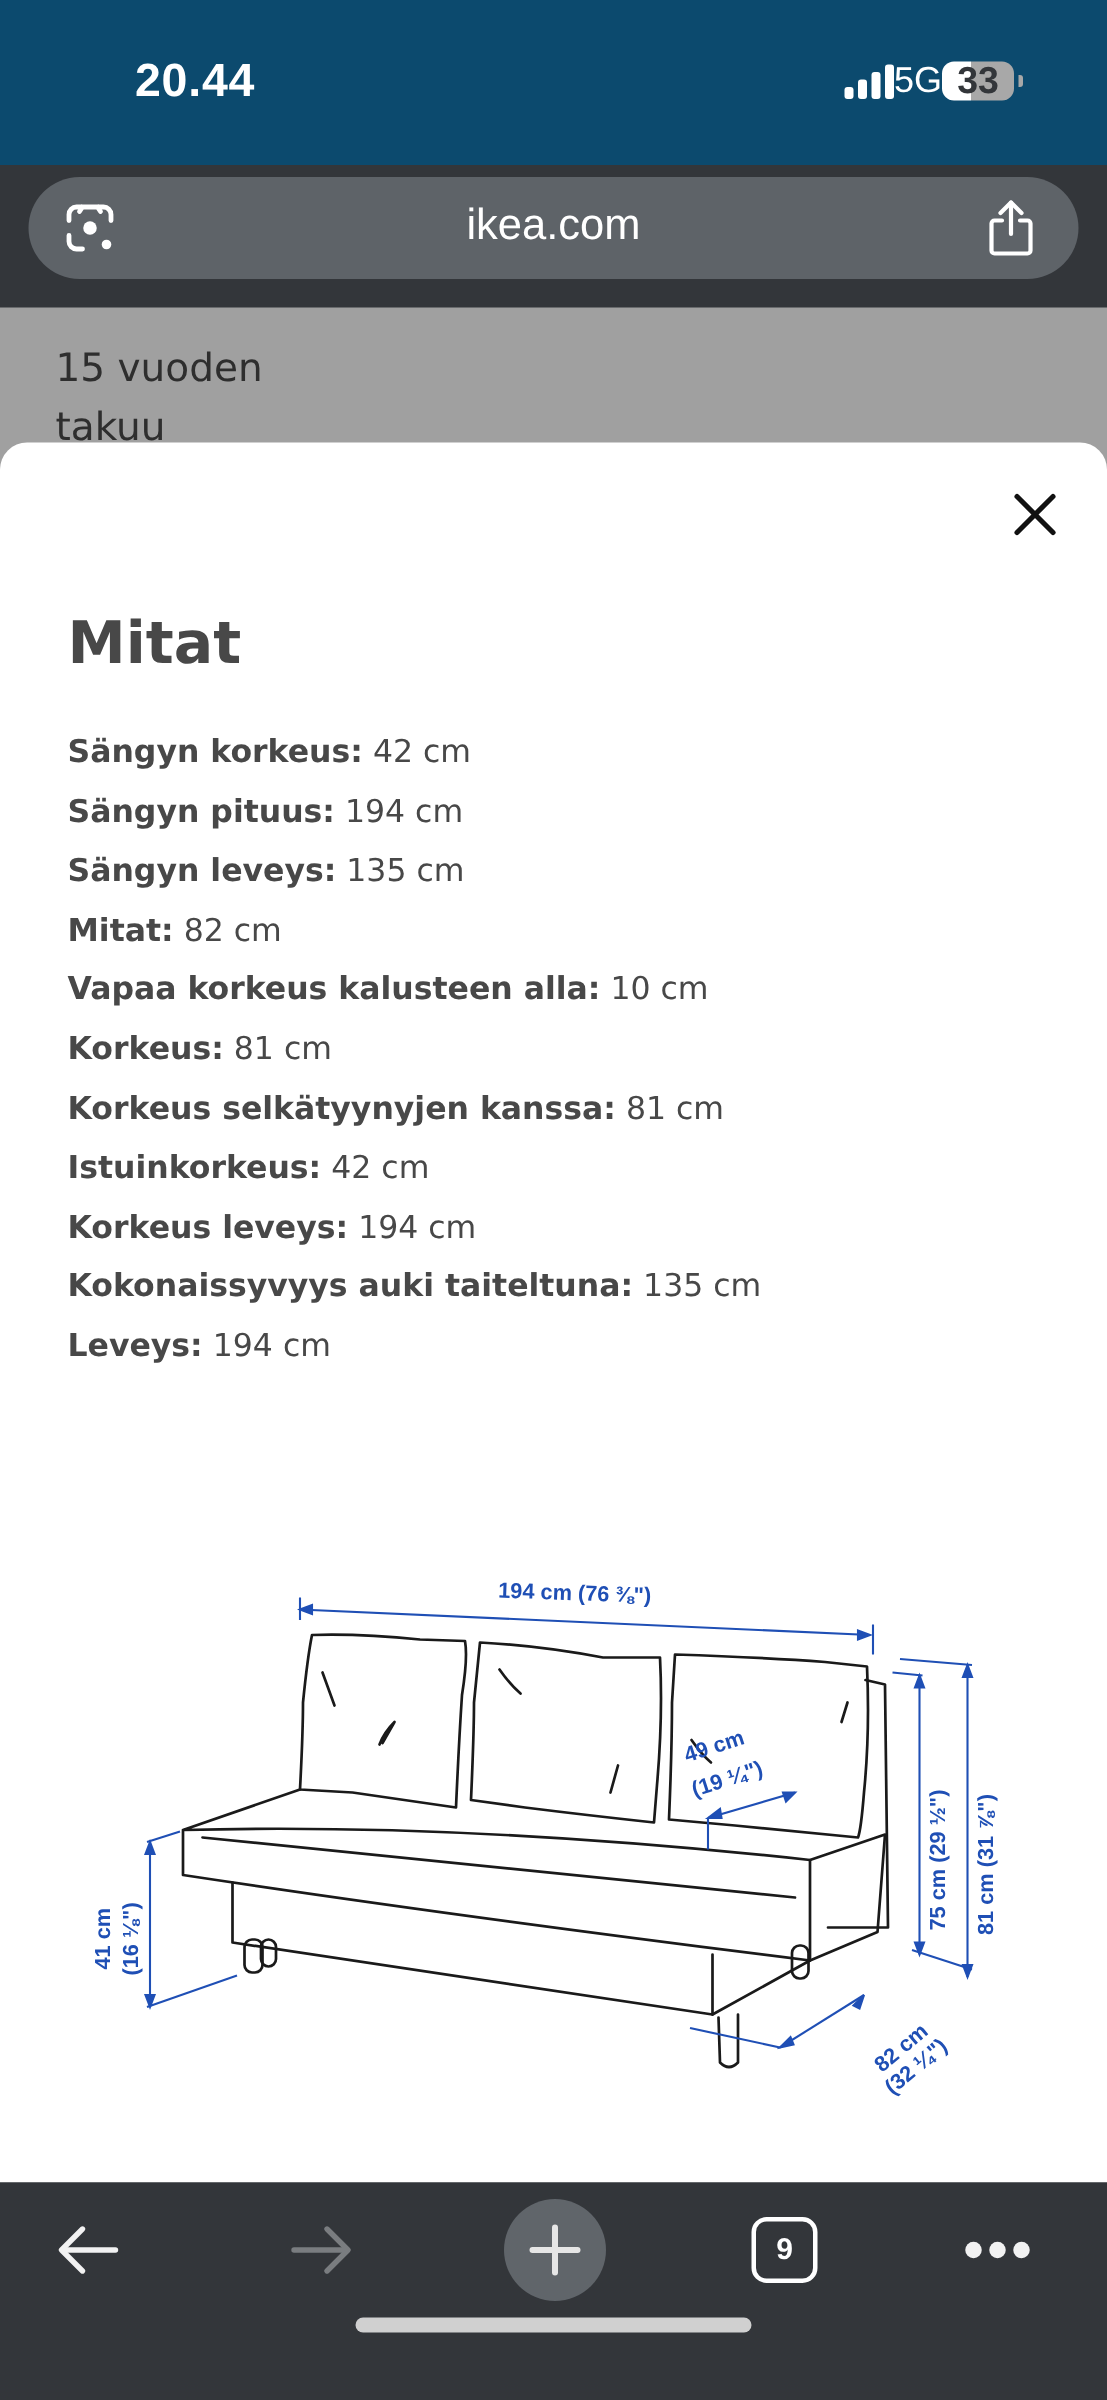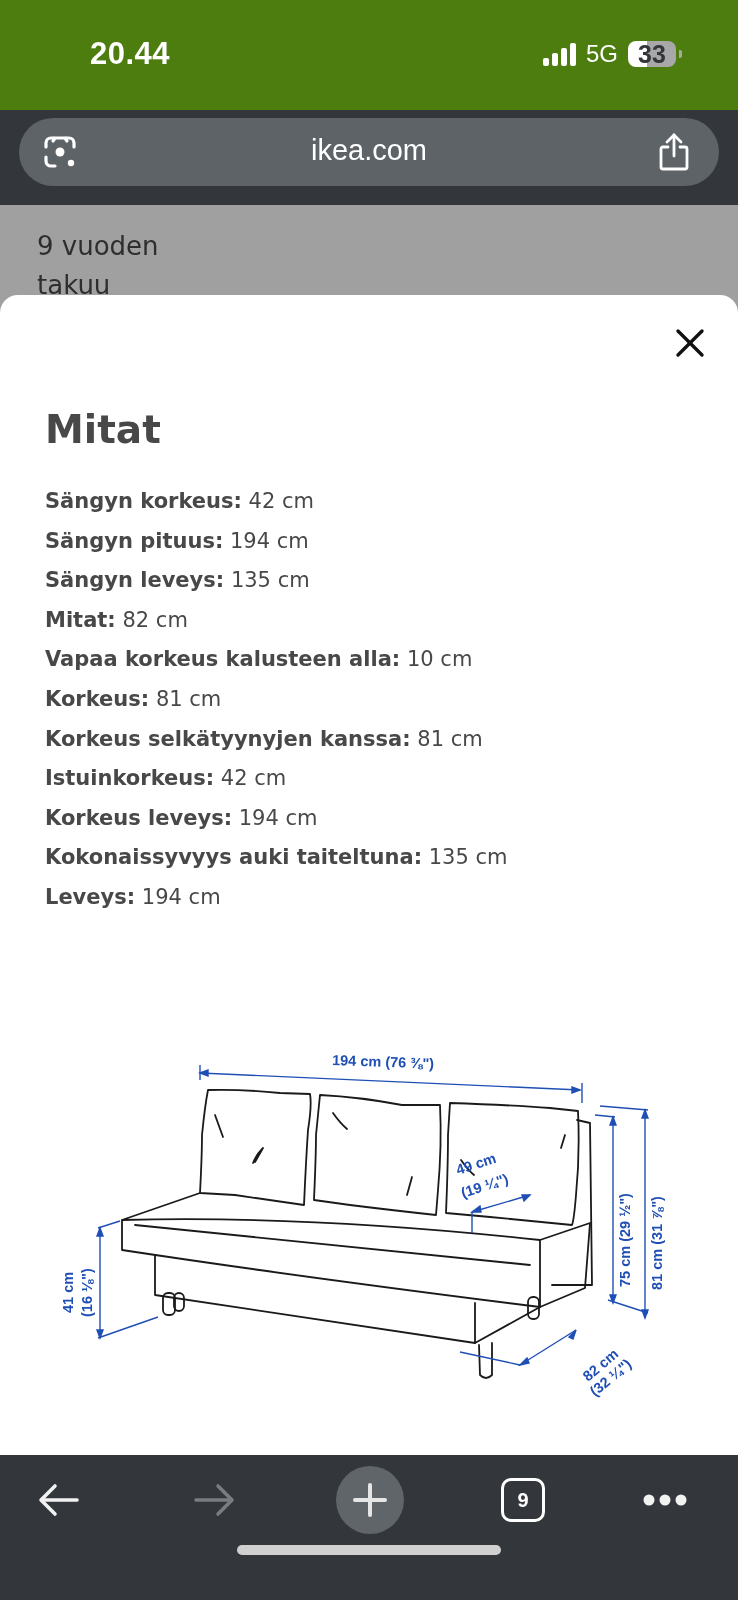--- a/index.html
+++ b/index.html
@@ -1,22 +1,22 @@
 <!DOCTYPE html>
 <html><head>
   <meta charset="utf-8">
   <style>
     * { box-sizing: border-box; margin: 0; padding: 0; }
     html, body { width: 738px; height: 1600px; overflow: hidden; background: #33363a; }
     body { position: relative; font-family: "Liberation Sans", sans-serif; }
 
     
-    .status-bar { position: absolute; top: 0; left: 0; width: 738px; height: 110px; background: #4d7c0f; padding-left: 13px; }
+    .status-bar { position: absolute; top: 0; left: 0; width: 738px; height: 110px; background: #0c4a6e; padding-left: 13px; }
     .status-time { position: absolute; left: 90px; top: 36px; color: #fff; font-size: 31px; font-weight: bold; font-family: "Liberation Sans", sans-serif; letter-spacing: 0.5px; }
-    .status-right { position: absolute; right: 62px; top: 40px; display: flex; align-items: center; gap: 10px; }
+    .status-right { position: absolute; right: 62px; top: 40px; display: flex; align-items: center; }
     .signal { display: flex; align-items: flex-end; gap: 3px; height: 24px; }
     .signal span { display: block; width: 6px; background: #fff; border-radius: 2px; }
     .net { color: #fff; font-size: 24px; font-family: "Liberation Sans", sans-serif; }
     .battery { position: relative; width: 48px; height: 26px; border-radius: 8px; background: linear-gradient(90deg, #fff 0 40%, #a8a8a8 40% 100%); display: flex; align-items: center; justify-content: center; color: #33363a; font-size: 25px; font-weight: bold; }
     .battery-tip { position: absolute; right: -6px; top: 9px; width: 3px; height: 8px; border-radius: 0 2px 2px 0; background: #a8a8a8; }
 
     
     .url-bar { position: absolute; left: 19px; top: 118px; width: 700px; height: 68px; border-radius: 34px; background: #5e6368; }
     .url-text { position: absolute; left: 0; right: 0; top: 16px; text-align: center; color: #fff; font-size: 29px; font-family: Liberation Sans, sans-serif; }
     .lens-icon { position: absolute; left: 22px; top: 15px; width: 38px; height: 38px; }
@@ -76,21 +76,21 @@
   <div class="url-text">ikea.com</div>
   <svg class="share-icon" viewBox="0 0 34 40" fill="none" stroke="#fff" stroke-width="2.8" stroke-linecap="round" stroke-linejoin="round">
     <path d="M17 3 V24"></path>
     <path d="M10 10 L17 3 L24 10"></path>
     <path d="M11 15 H6 a2 2 0 0 0-2 2 V35 a2 2 0 0 0 2 2 H28 a2 2 0 0 0 2-2 V17 a2 2 0 0 0-2-2 H23"></path>
   </svg>
 </div>
 
 <div class="bg-page">
   <div class="bg-text">
-    <div>9 vuoden</div>
+    <div>15 vuoden</div>
     <div>takuu</div>
   </div>
 </div>
 
 <div class="sheet">
   <svg class="close-btn" viewBox="0 0 36 36" stroke="#111" stroke-width="3.4" stroke-linecap="round">
     <line x1="6" y1="6" x2="30" y2="30"></line>
       <line x1="30" y1="6" x2="6" y2="30"></line>
   </svg>
   <h2 class="sheet-title">Mitat</h2>

